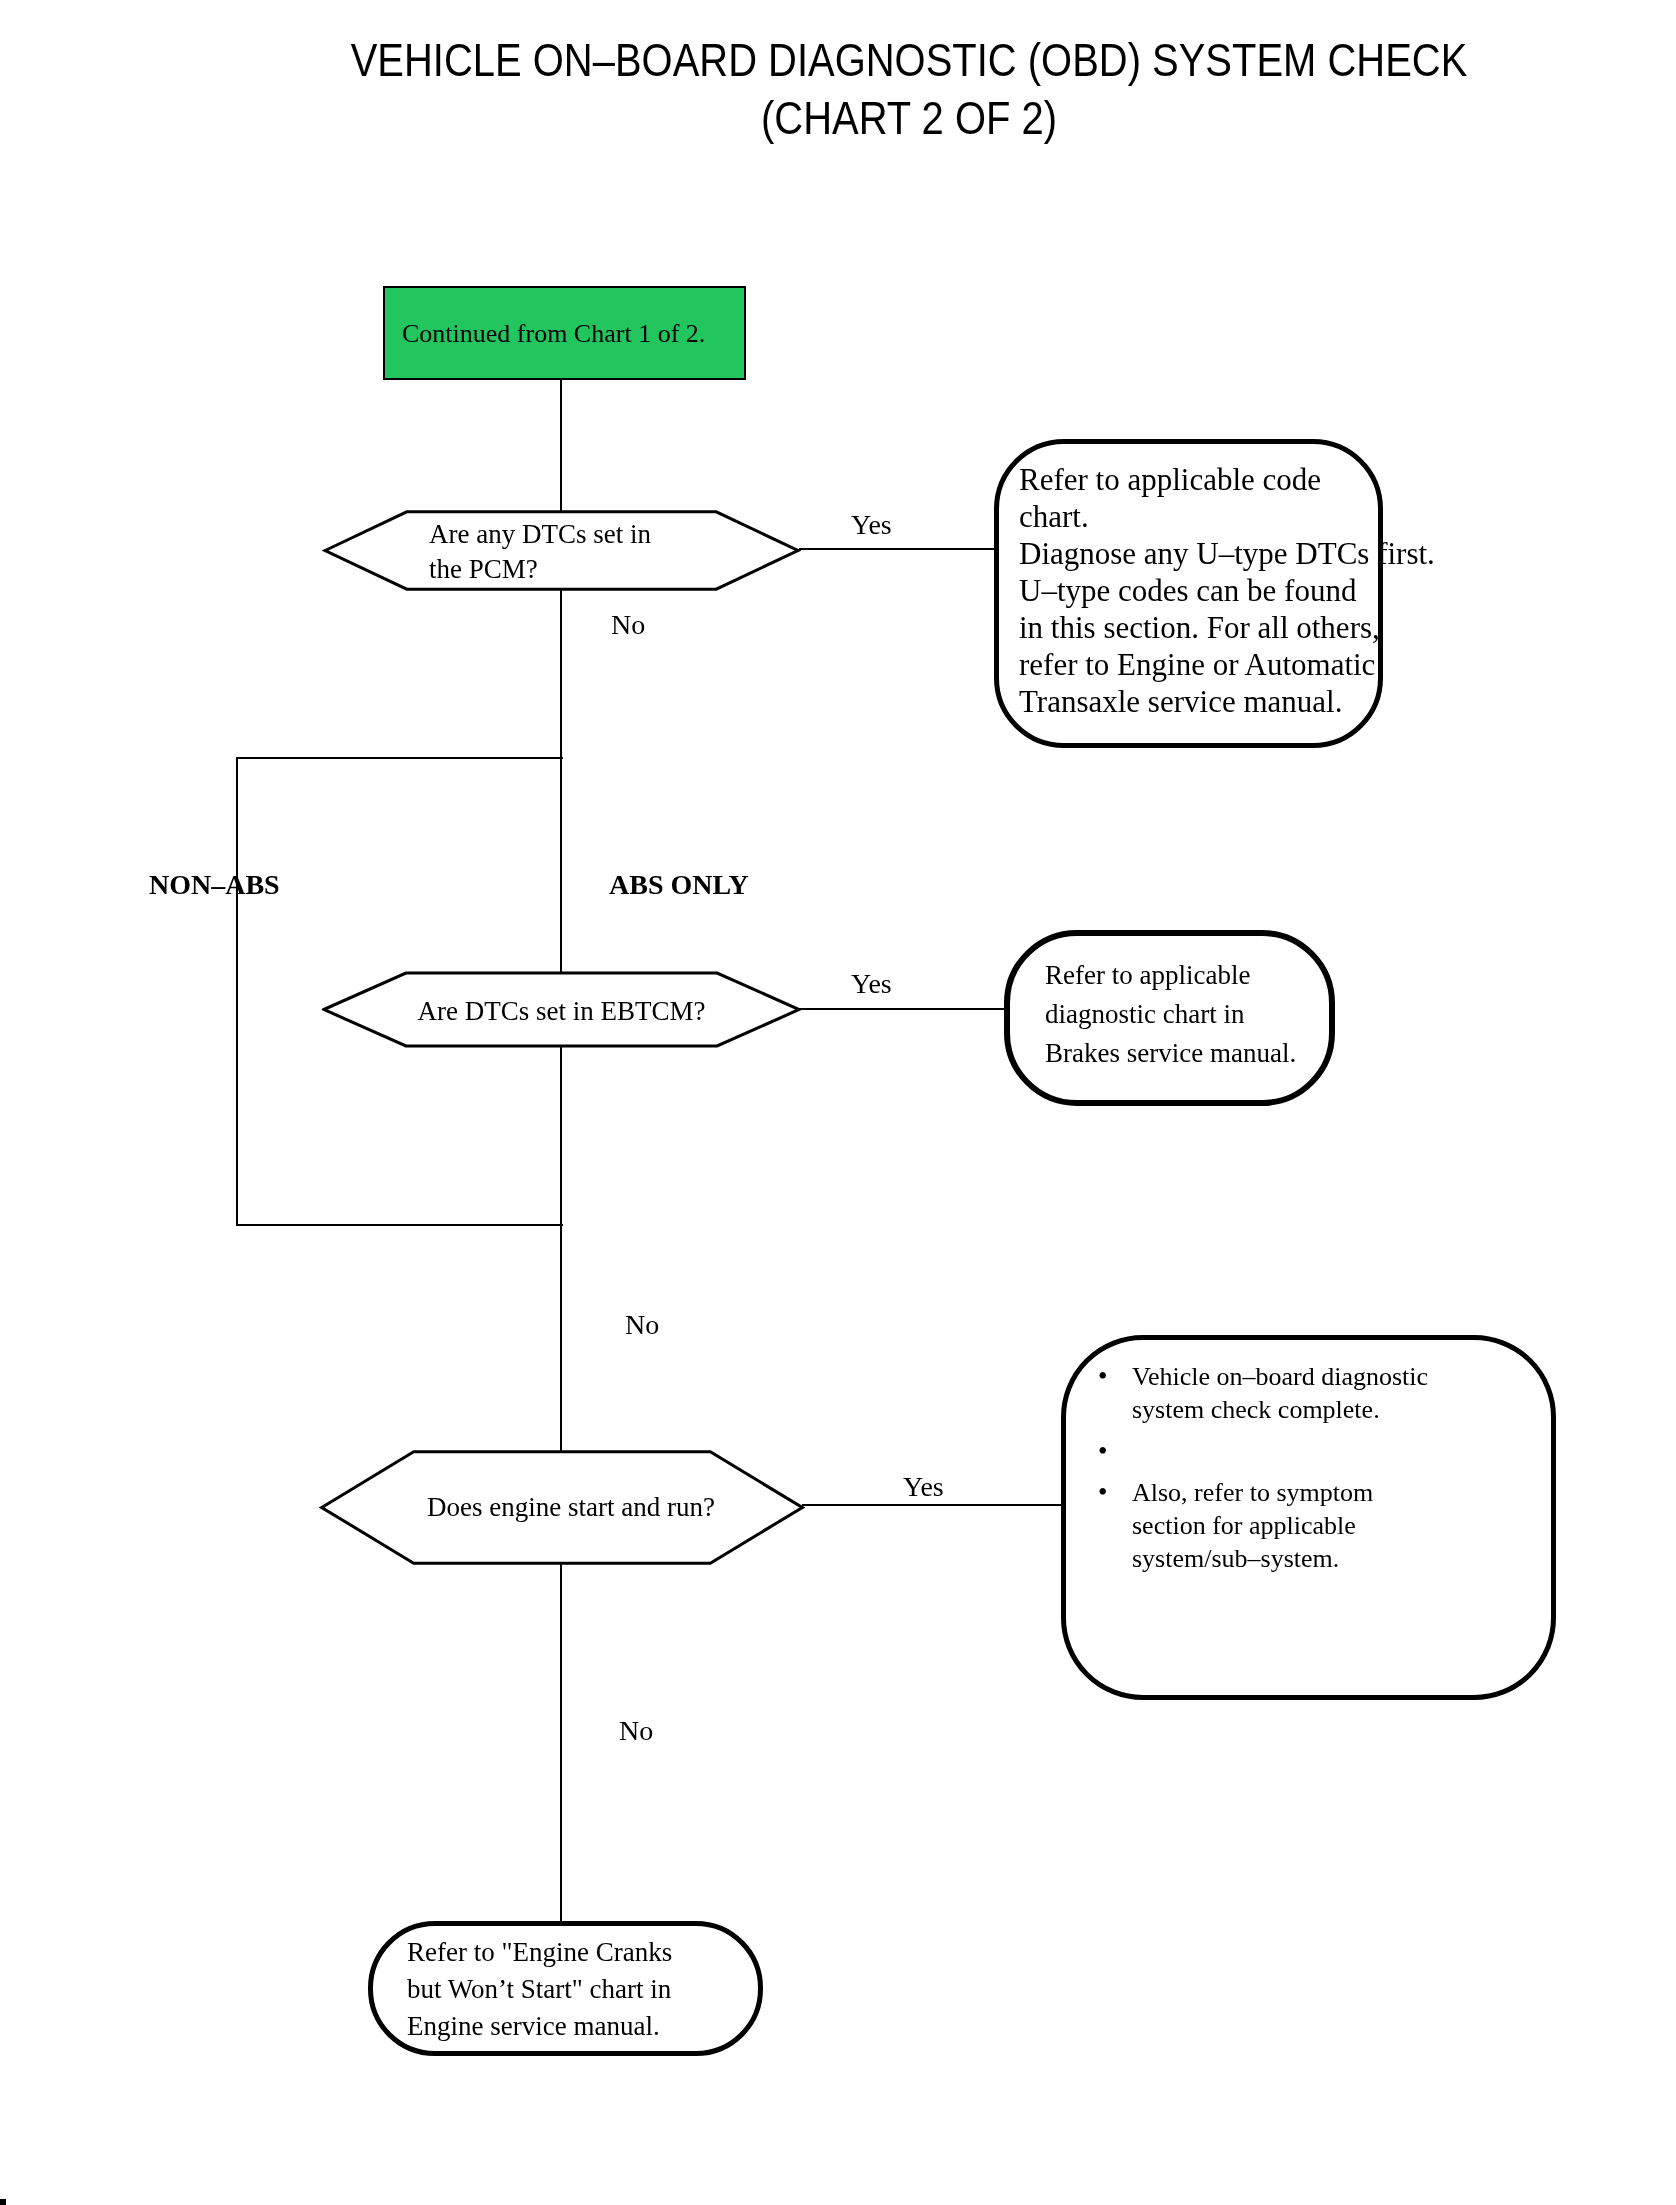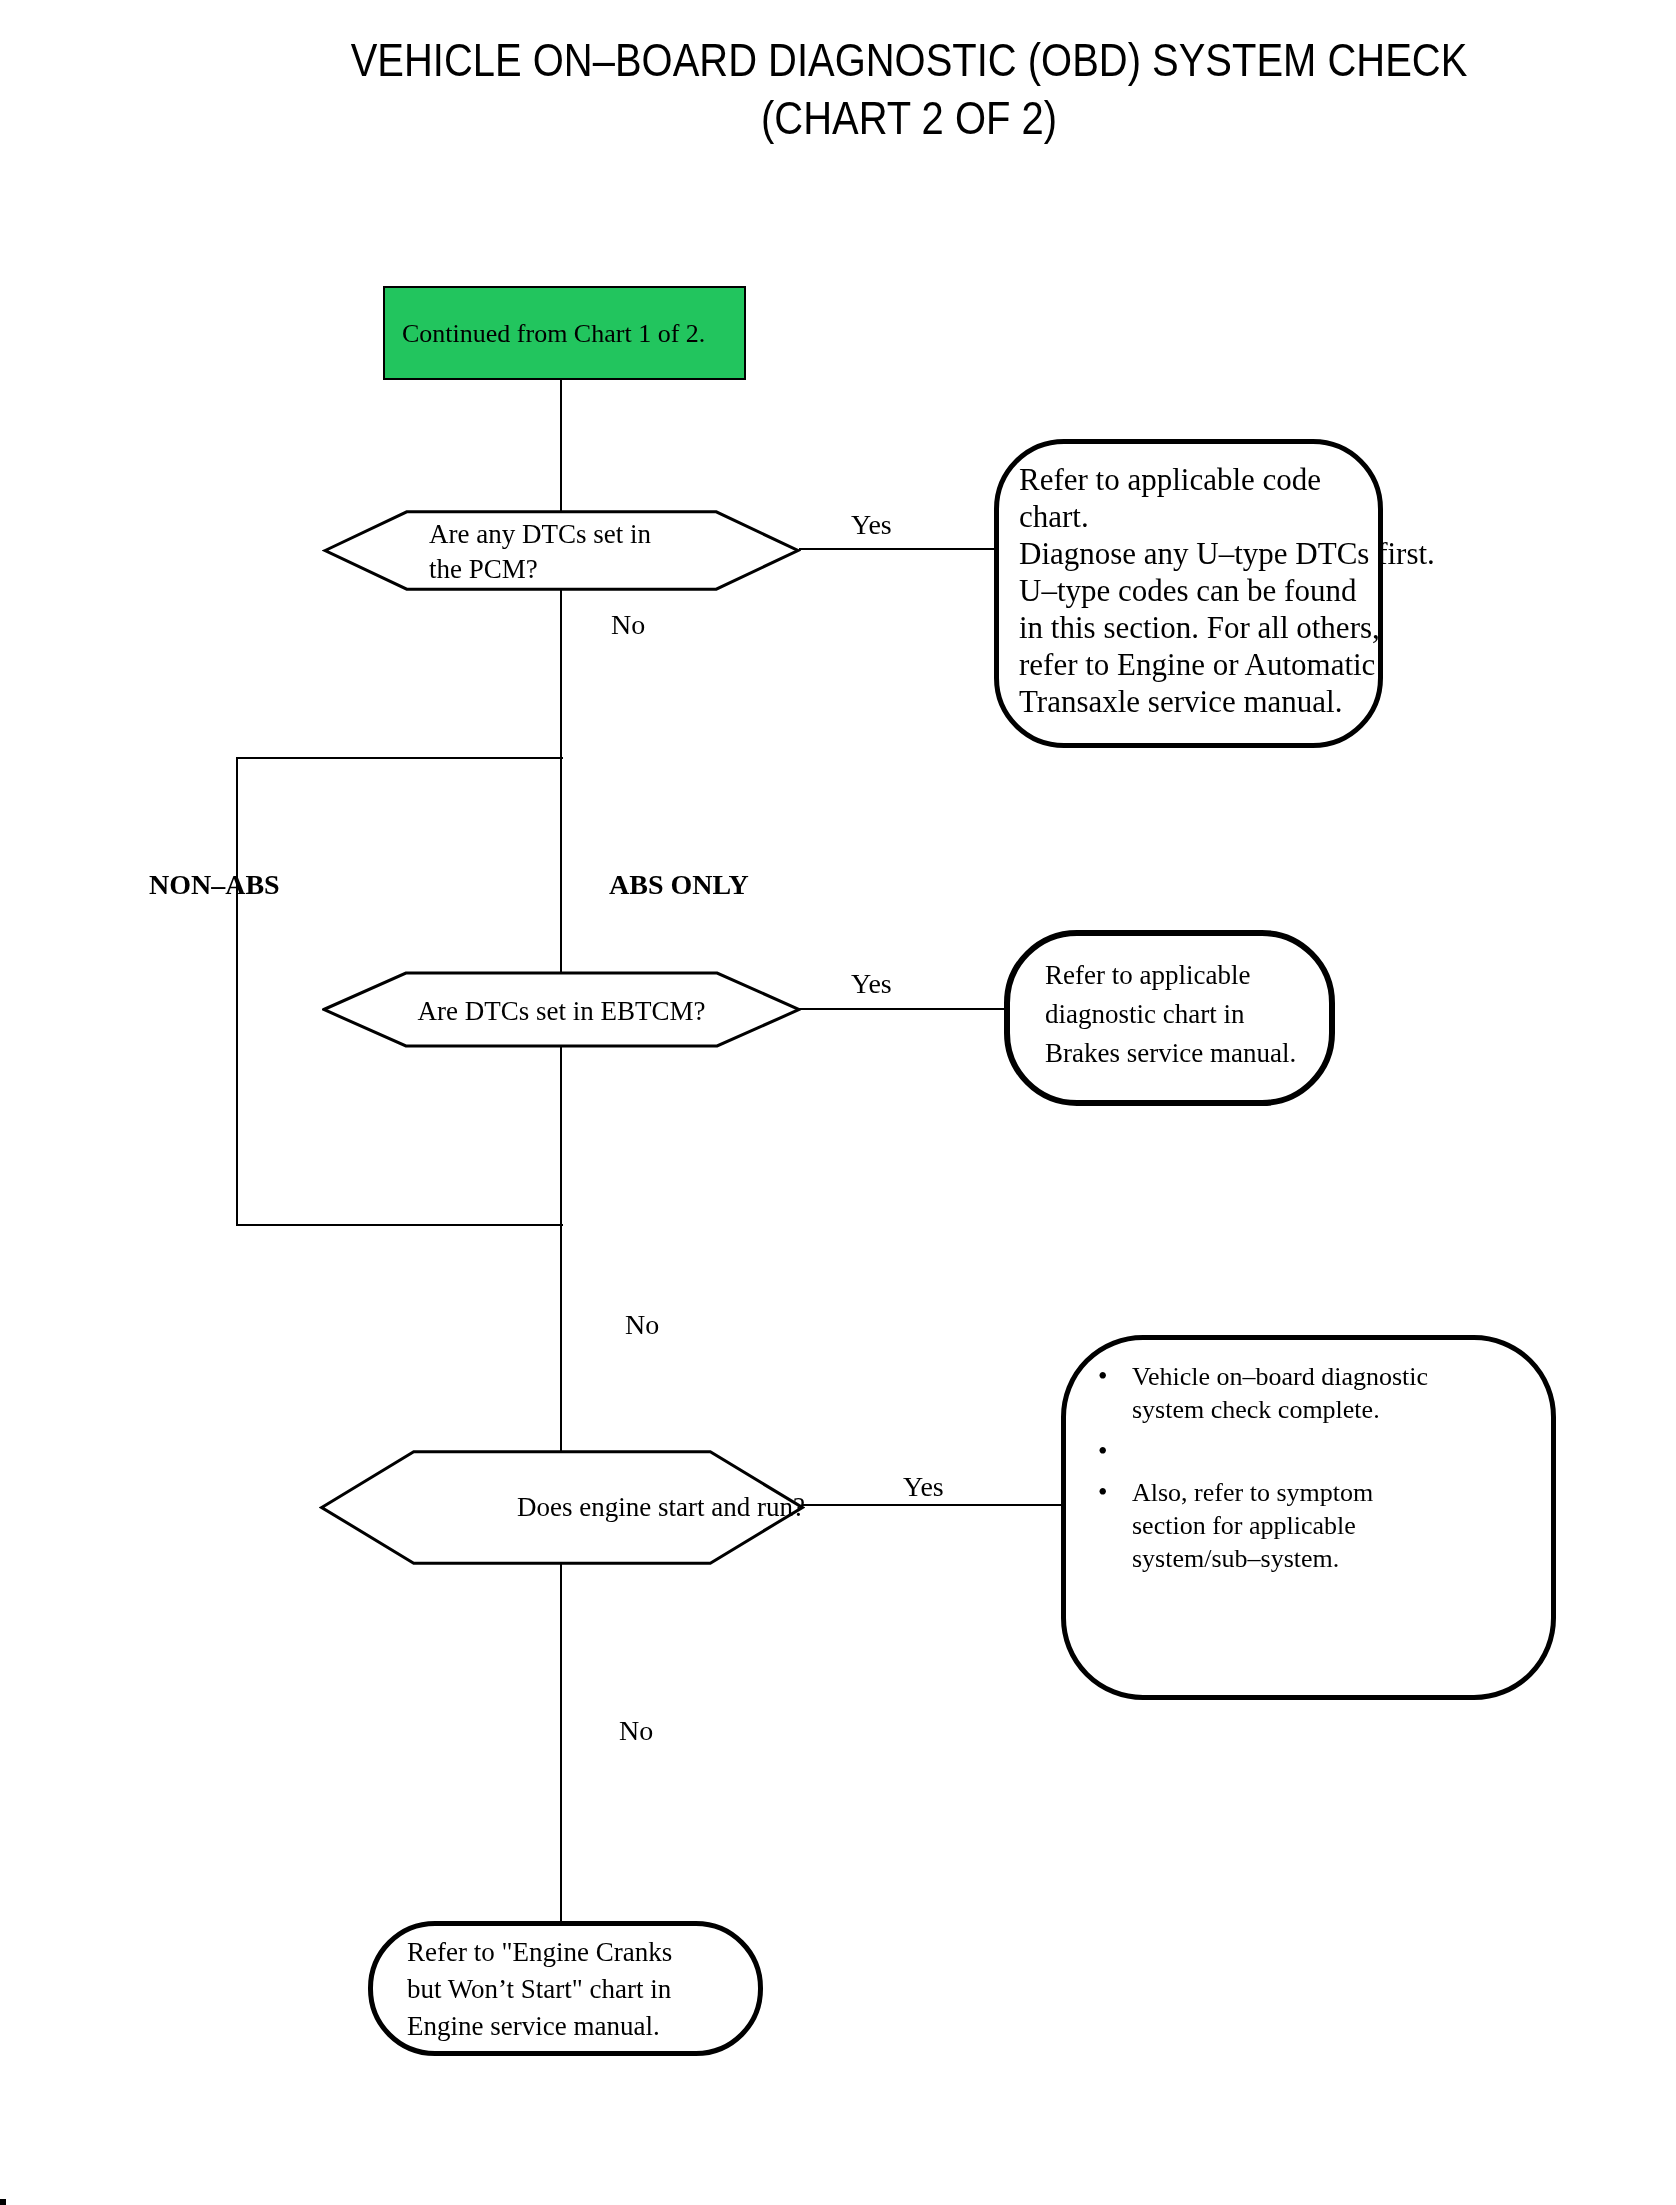--- a/index.html
+++ b/index.html
@@ -78,21 +78,21 @@
   <div>Refer to applicable</div>
   <div>diagnostic chart in</div>
   <div>Brakes service manual.</div>
 </div>
 
 <div class="hexwrap" style="left:319px;top:1450px;">
   <svg width="486" height="115" viewBox="0 0 800 190">
     <polygon points="3,95 155,3 645,3 797,95 645,187 155,187" fill="#ffffff" stroke="#000000" stroke-width="5"></polygon>
   </svg>
 </div>
-<div class="hextxt" style="left:319px;top:1490px;width:486px;text-align:right;">Does engine start and run?</div>
+<div class="hextxt" style="left:328px;top:1490px;width:486px;text-align:center;">Does engine start and run?</div>
 <div class="lbl" style="left:903px;top:1471px;">Yes</div>
 <div class="lbl" style="left:619px;top:1715px;">No</div>
 
 <div class="shape" style="left:1061px;top:1335px;width:495px;height:365px;border-radius:82px;box-sizing:border-box;"></div>
 <div class="abs" style="left:1066px;top:1360px;width:480px;">
   <div class="bullet-row">
     <div class="bullet-glyph">•</div>
     <div class="bullet-lines">
       <div>Vehicle on–board diagnostic</div>
       <div>system check complete.</div>

